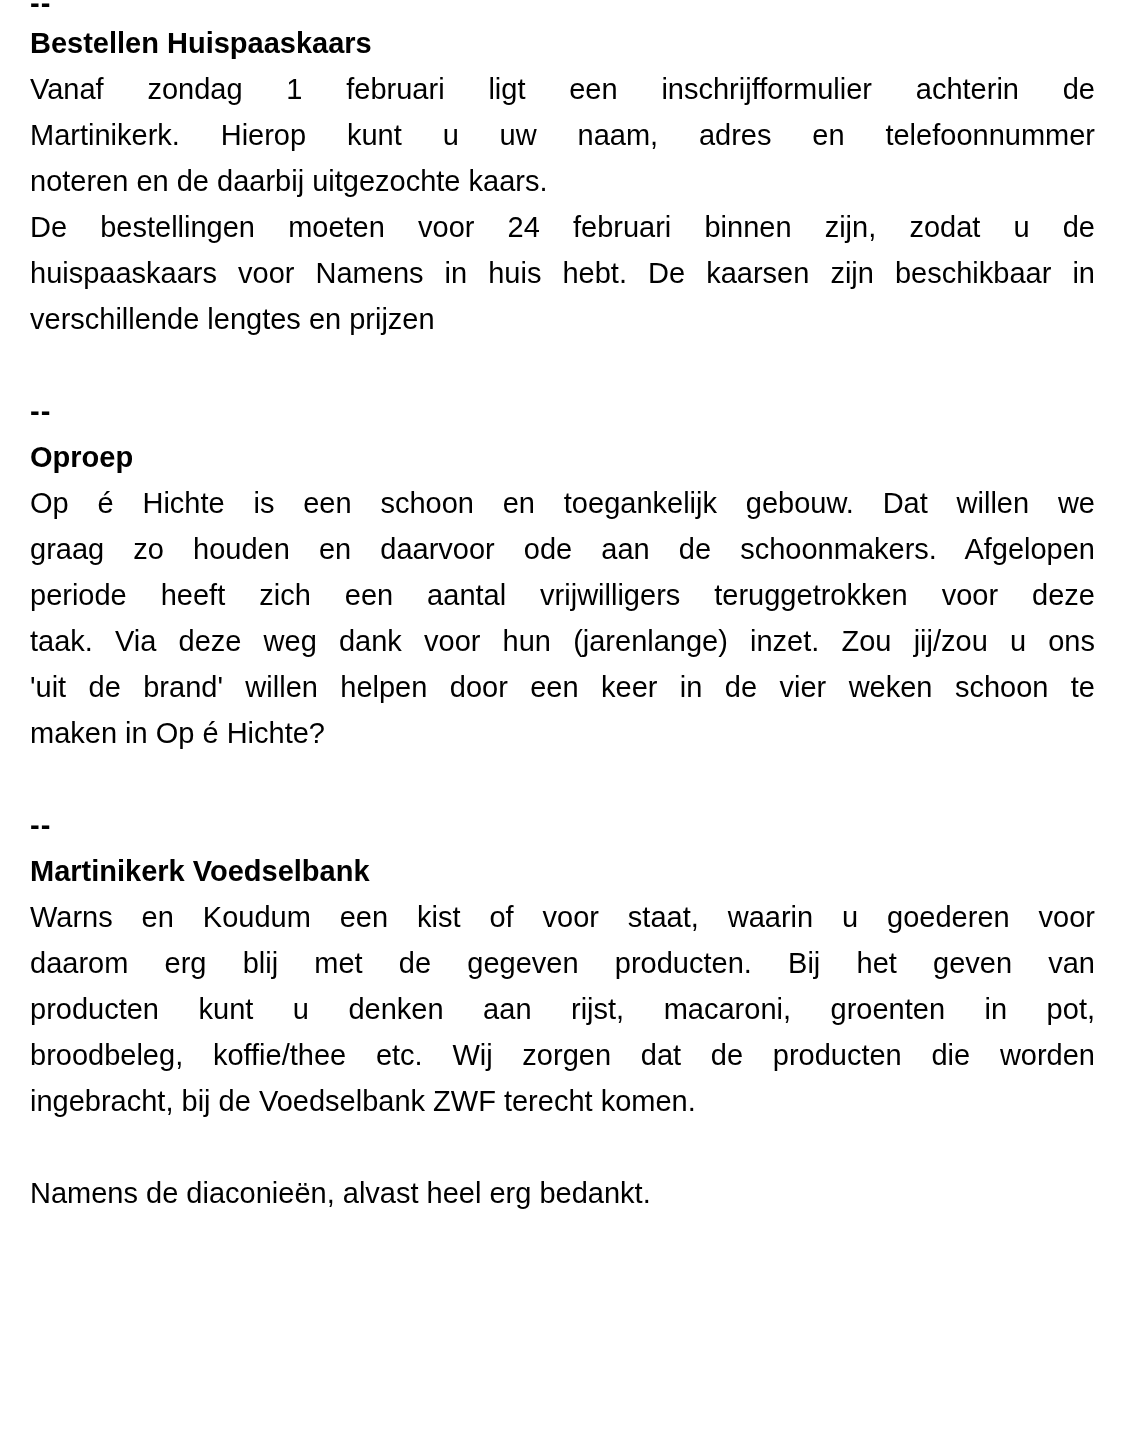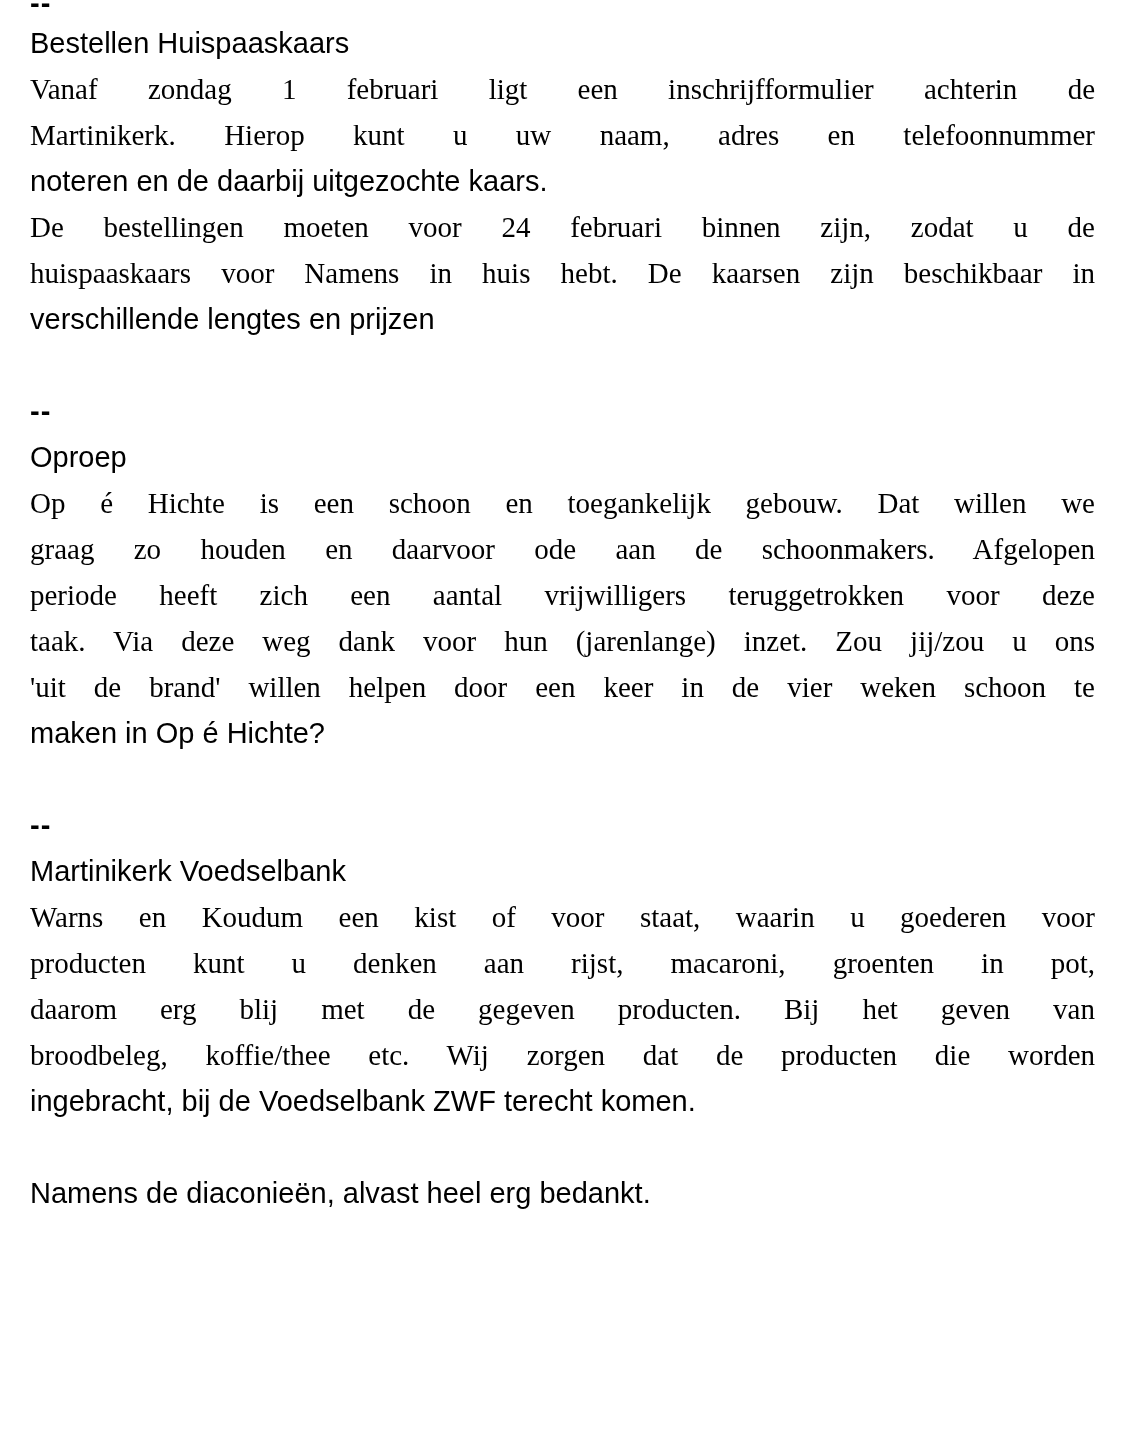--- a/index.html
+++ b/index.html
@@ -24,23 +24,22 @@
     top: -26px;
     width: 1065px;
     font-size: 29px;
     line-height: 46px;
     letter-spacing: 0;
   }
   .line { height: 46px; }
   .line.just {
     text-align: justify;
     text-align-last: justify;
-    font-family: Liberation Serif, serif;
   }
-  .line.heading { font-weight: 400; }
+  .line.heading { font-weight: 700; }
   .line.separator { font-weight: 700; letter-spacing: 1px; }
   
   .line.partial .shift { position: relative; top: 6px; }
 </style>
 </head>
 <body>
 
 <div class="page">
   <div class="doc" id="doc">
       <div class="line separator partial"><span class="shift">--</span></div>
@@ -57,20 +56,20 @@
       <div class="line just">Op é Hichte is een schoon en toegankelijk gebouw. Dat willen we</div>
       <div class="line just">graag zo houden en daarvoor ode aan de schoonmakers. Afgelopen</div>
       <div class="line just">periode heeft zich een aantal vrijwilligers teruggetrokken voor deze</div>
       <div class="line just">taak. Via deze weg dank voor hun (jarenlange) inzet. Zou jij/zou u ons</div>
       <div class="line just">'uit de brand' willen helpen door een keer in de vier weken schoon te</div>
       <div class="line">maken in Op é Hichte?</div>
       <div class="line blank"></div>
       <div class="line separator"><span class="shift">--</span></div>
       <div class="line heading"><span class="shift">Martinikerk Voedselbank</span></div>
       <div class="line just">Warns en Koudum een kist of voor staat, waarin u goederen voor</div>
+      <div class="line just">daarom erg blij met de gegeven producten. Bij het geven van</div>
       <div class="line just">producten kunt u denken aan rijst, macaroni, groenten in pot,</div>
-      <div class="line just">daarom erg blij met de gegeven producten. Bij het geven van</div>
       <div class="line just">broodbeleg, koffie/thee etc. Wij zorgen dat de producten die worden</div>
       <div class="line">ingebracht, bij de Voedselbank ZWF terecht komen.</div>
       <div class="line blank"></div>
       <div class="line">Namens de diaconieën, alvast heel erg bedankt.</div>
     </div>
 </div>
 
 </body></html>

